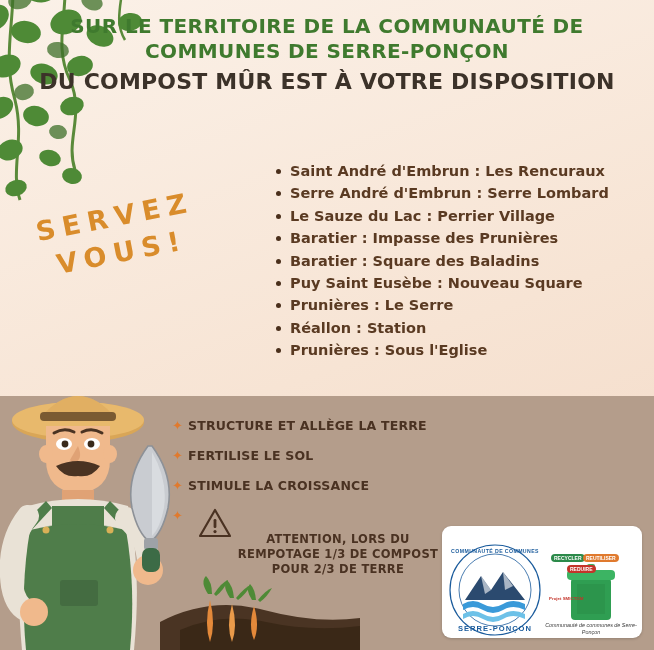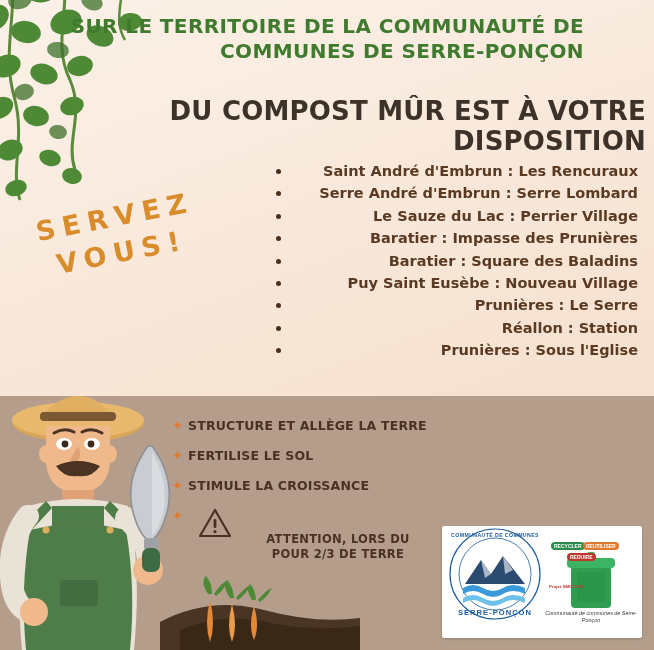--- a/index.html
+++ b/index.html
@@ -30,36 +30,36 @@
     height: 250px;
     pointer-events: none;
   }
 
   
   .head-block {
     position: absolute;
     top: 14px;
     left: 0;
     width: 654px;
-    text-align: right;
+    text-align: center;
   }
   .head-line1 {
     color: #3f7a2e;
     font-size: 20px;
     font-weight: bold;
     letter-spacing: 0.4px;
     line-height: 25px;
     text-transform: uppercase;
     font-family: "DejaVu Sans", sans-serif;
     padding: 0 70px;
   }
   .head-line2 {
-    margin-top: 32px;
+    margin-top: 5px;
     color: #3c3229;
-    font-size: 26px;
+    font-size: 22px;
     font-weight: bold;
     letter-spacing: 0.2px;
     text-transform: uppercase;
     font-family: "DejaVu Sans", sans-serif;
     padding: 0 8px;
   }
 
   
   .servez {
     position: absolute;
@@ -83,21 +83,20 @@
   .locations {
     position: absolute;
     left: 258px;
     top: 160px;
     width: 380px;
   }
   .locations ul {
     margin: 0;
     padding: 0 0 0 18px;
     list-style: none;
-    text-align: right;
   }
   .locations li {
     position: relative;
     color: #5a3a22;
     font-size: 14.5px;
     font-weight: bold;
     line-height: 22.4px;
     font-family: "DejaVu Sans", sans-serif;
     padding-left: 14px;
     white-space: nowrap;
@@ -204,24 +203,24 @@
   }
 
   
   .logo-box {
     position: absolute;
     right: 12px;
     bottom: 12px;
     width: 200px;
     height: 112px;
     background: #ffffff;
-    border-radius: 2px;
+    border-radius: 9px;
     box-shadow: 0 1px 3px rgba(0,0,0,0.18);
     display: flex;
-    align-items: flex-start;
+    align-items: flex-end;
     justify-content: space-around;
     padding: 0 4px;
     box-sizing: border-box;
   }
   .cc-logo {
     position: relative;
     width: 96px;
     height: 96px;
   }
   .cc-logo .cc-top {
@@ -355,21 +354,21 @@
     <div class="l2">VOUS!</div>
   </div>
 
   <div class="locations">
     <ul>
       <li>Saint André d'Embrun : Les Rencuraux</li>
       <li>Serre André d'Embrun : Serre Lombard</li>
       <li>Le Sauze du Lac : Perrier Village</li>
       <li>Baratier : Impasse des Prunières</li>
       <li>Baratier : Square des Baladins</li>
-      <li>Puy Saint Eusèbe : Nouveau Village</li>
+      <li>Puy Saint Eusèbe : Nouveau Square</li>
       <li>Prunières : Le Serre</li>
       <li>Réallon : Station</li>
       <li>Prunières : Sous l'Eglise</li>
     </ul>
   </div>
 
   <div class="panel"></div>
   <div class="panel-fade"></div>
 
   <div class="benefits">
@@ -390,20 +389,21 @@
     </div>
   </div>
 
   <svg class="warn-icon" viewBox="0 0 34 30">
     <path d="M17 2 L32 28 L2 28 Z" fill="none" stroke="#4a3222" stroke-width="2.2" stroke-linejoin="round"></path>
     <rect x="15.6" y="11" width="2.8" height="9" rx="1.2" fill="#4a3222"></rect>
     <circle cx="17" cy="23.6" r="1.6" fill="#4a3222"></circle>
   </svg>
   <div class="attention">
     <div>ATTENTION, LORS DU</div>
+    <div>REMPOTAGE 1/3 DE COMPOST</div>
     <div>POUR 2/3 DE TERRE</div>
   </div>
 
   <svg class="gardener" viewBox="0 0 200 270">
 
     <ellipse cx="78" cy="42" rx="66" ry="20" fill="#d9a657"></ellipse>
     <ellipse cx="78" cy="40" rx="66" ry="18" fill="#e8b96c"></ellipse>
     <path d="M40 38 Q78 -6 116 38 Z" fill="#e8b96c"></path>
     <path d="M40 38 Q78 -6 116 38" fill="#d9a657" opacity="0.5"></path>
     <rect x="40" y="32" width="76" height="9" rx="4" fill="#7a5a32"></rect>

